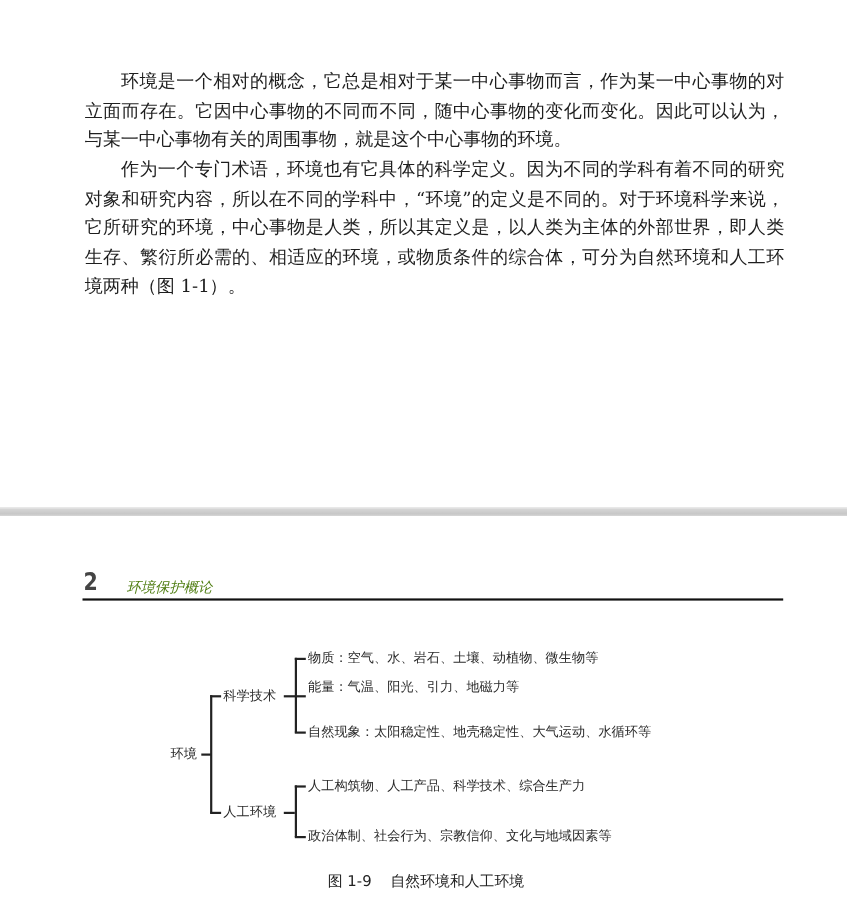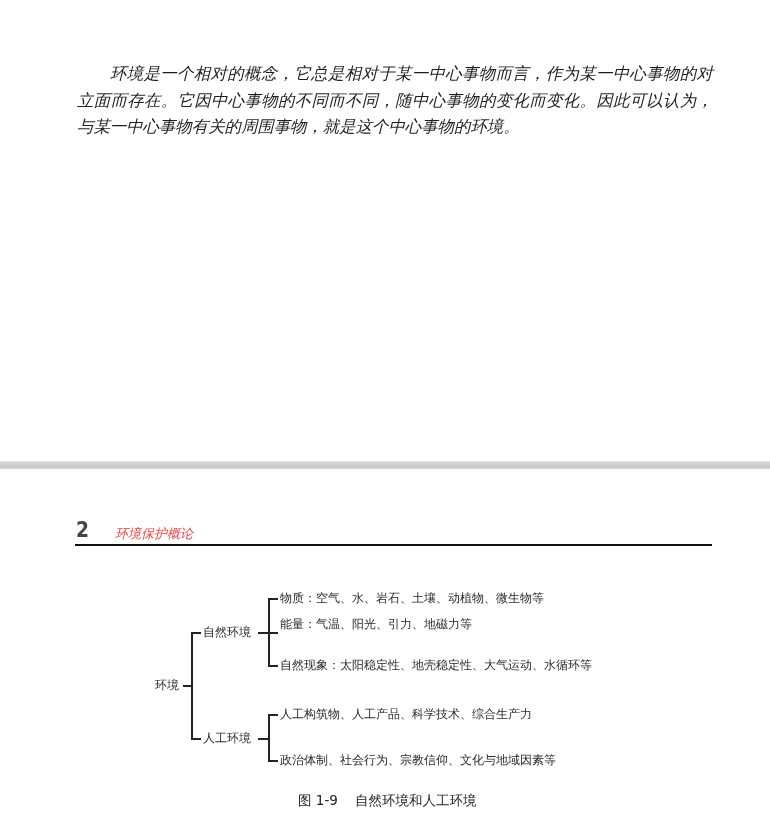--- a/index.html
+++ b/index.html
@@ -3,60 +3,61 @@
 <meta charset="utf-8">
 <style>
   html, body { margin:0; padding:0; }
   body { width:770px; height:823px; background:#ffffff; position:relative; overflow:hidden;
          font-family:"DejaVu Serif", "Liberation Serif", serif; color:#1a1a1a; }
   .page1 { position:absolute; left:0; top:0; width:770px; height:461px; background:#fff; }
   .title { position:absolute; left:108px; top:20px; font-family:"DejaVu Sans","Liberation Sans",sans-serif;
            font-weight:bold; font-size:21px; color:#111; letter-spacing:1px; }
   .para { position:absolute; left:77px; width:636px; font-size:16.4px; line-height:26.6px;
           text-indent:33px; text-align:justify; color:#1e1e1e; margin:0; }
-  #p1 { top:61px;font-style:italic; }
+  #p1 { top:61px; }
   #p2 { top:141px; }
   #p3 { top:274px; }
   .divider { position:absolute; left:0; top:461px; width:770px; height:8px;
              background:linear-gradient(#d8d8d8,#c8c8c8 60%,#d4d4d4); border-top:1px solid #e6e6e6; }
   .page2 { position:absolute; left:0; top:469px; width:770px; height:354px; background:#fff; }
   .pnum { position:absolute; left:76px; top:517px; font-family:"DejaVu Sans","Liberation Sans",sans-serif;
           font-weight:bold; font-size:22px; color:#444; transform:scaleX(0.85); transform-origin:left; }
   .runhead { position:absolute; left:115px; top:525px; font-family:"DejaVu Sans","Liberation Sans",sans-serif;
-             font-size:13px; color:#ef4444; font-style:italic; }
+             font-size:13px; color:#4d7c0f; font-style:italic; }
   .rule { position:absolute; left:75px; top:544px; width:637px; height:1.5px; background:#111; }
   .dtext { position:absolute; font-size:12px; color:#2a2a2a; white-space:nowrap; line-height:16px; }
   .ln { position:absolute; background:#222; }
   .caption { position:absolute; left:298px; top:792px; font-family:"DejaVu Sans","Liberation Sans",sans-serif;
              font-size:13.5px; color:#222; white-space:pre; }
 </style>
 </head>
 <body>
 
 <div class="page1">
   <p class="para" id="p1">环境是一个相对的概念，它总是相对于某一中心事物而言，作为某一中心事物的对立面而存在。它因中心事物的不同而不同，随中心事物的变化而变化。因此可以认为，与某一中心事物有关的周围事物，就是这个中心事物的环境。</p>
+  <p class="para" id="p2">作为一个专门术语，环境也有它具体的科学定义。因为不同的学科有着不同的研究对象和研究内容，所以在不同的学科中，“环境”的定义是不同的。对于环境科学来说，它所研究的环境，中心事物是人类，所以其定义是，以人类为主体的外部世界，即人类生存、繁衍所必需的、相适应的环境，或物质条件的综合体，可分为自然环境和人工环境两种（图 1-1）。</p>
 </div>
 
 <div class="divider"></div>
 
 <div class="page2"></div>
 <div class="pnum">2</div>
 <div class="runhead">环境保护概论</div>
 <div class="rule"></div>
 
 <div>
 
   <div class="dtext" style="left:155px;top:677px;">环境</div>
   <div class="ln" style="left:183px;top:685px;width:9px;height:1.5px;"></div>
 
   <div class="ln" style="left:191px;top:632px;width:1.5px;height:107px;"></div>
   <div class="ln" style="left:191px;top:632px;width:10px;height:1.5px;"></div>
   <div class="ln" style="left:191px;top:738px;width:10px;height:1.5px;"></div>
 
-  <div class="dtext" style="left:203px;top:624px;">自然环境</div>
+  <div class="dtext" style="left:203px;top:624px;">科学技术</div>
   <div class="ln" style="left:258px;top:632px;width:20px;height:1.5px;"></div>
   <div class="ln" style="left:268px;top:598px;width:1.5px;height:68px;"></div>
   <div class="ln" style="left:268px;top:598px;width:10px;height:1.5px;"></div>
   <div class="ln" style="left:268px;top:665px;width:10px;height:1.5px;"></div>
   <div class="dtext" style="left:280px;top:590px;">物质：空气、水、岩石、土壤、动植物、微生物等</div>
   <div class="dtext" style="left:280px;top:616px;">能量：气温、阳光、引力、地磁力等</div>
   <div class="dtext" style="left:280px;top:657px;">自然现象：太阳稳定性、地壳稳定性、大气运动、水循环等</div>
 
   <div class="dtext" style="left:203px;top:730px;">人工环境</div>
   <div class="ln" style="left:258px;top:738px;width:10px;height:1.5px;"></div>

